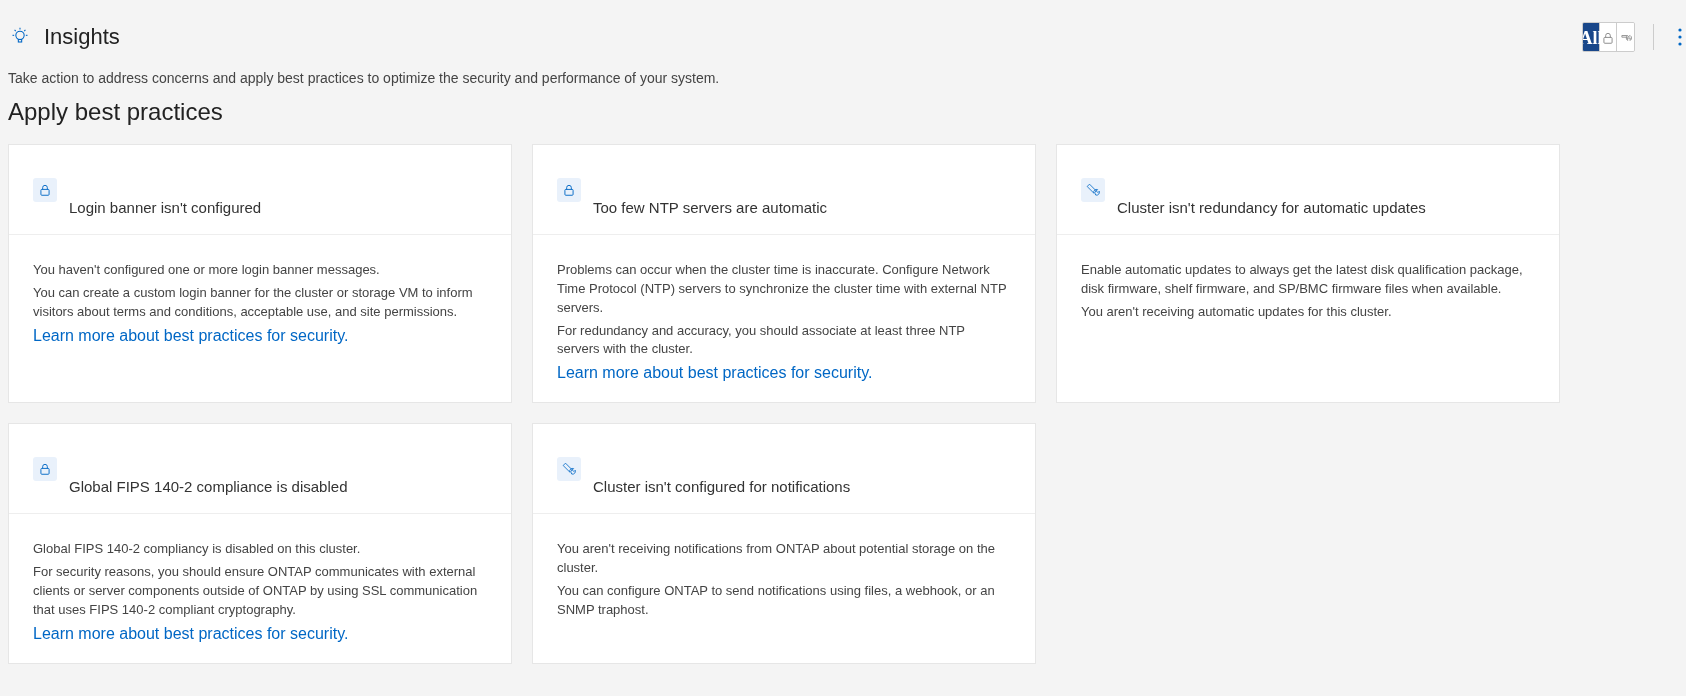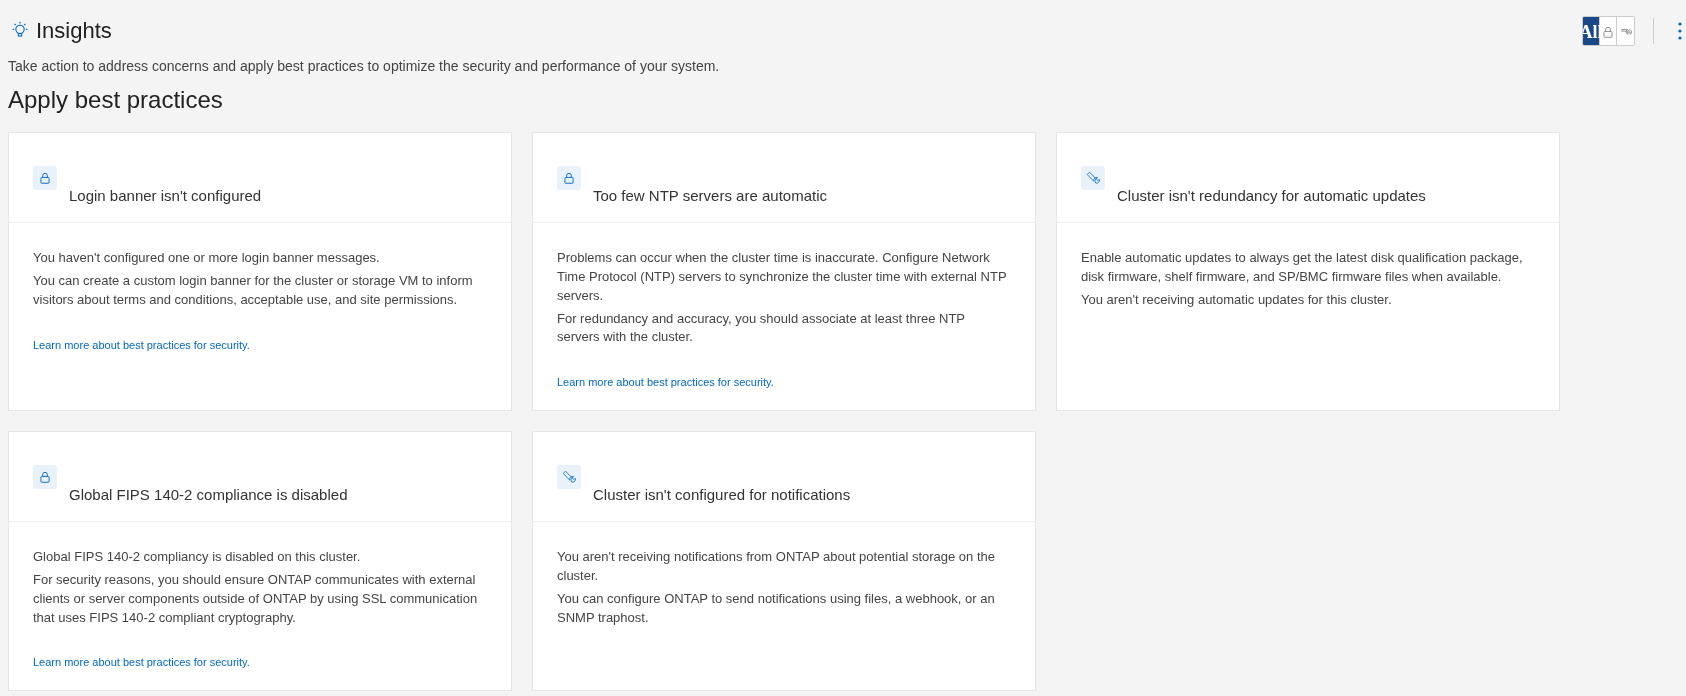--- a/index.html
+++ b/index.html
@@ -21,21 +21,21 @@
     padding: 8px 2px 4px 2px;
   }
   .title-group {
     display: flex;
     align-items: center;
     gap: 6px;
   }
   .title-group h1 {
     font-size: 22px;
     font-weight: 400;
-    margin: 0;
+    margin: 8px;
     color: #222;
   }
   .bulb-icon {
     width: 20px; height: 20px;
   }
   .toolbar {
     display: flex;
     align-items: center;
     gap: 0;
   }
@@ -119,24 +119,23 @@
   }
   .card-body {
     padding: 22px 24px 18px 24px;
     font-size: 13px;
     color: #444;
     line-height: 1.45;
   }
   .card-body p { margin: 4px 0 2px 0; }
   .learn-more {
     display: inline-block;
-    margin-top: 26px;
     color: #0067c5;
     text-decoration: none;
-    font-size: 11px;
+    font-size: 16px;
     cursor: pointer;
   }
   svg { display: block; }
 </style>
 </head>
 <body>
 
 <div class="page">
   <div class="header-row">
     <div class="title-group">

